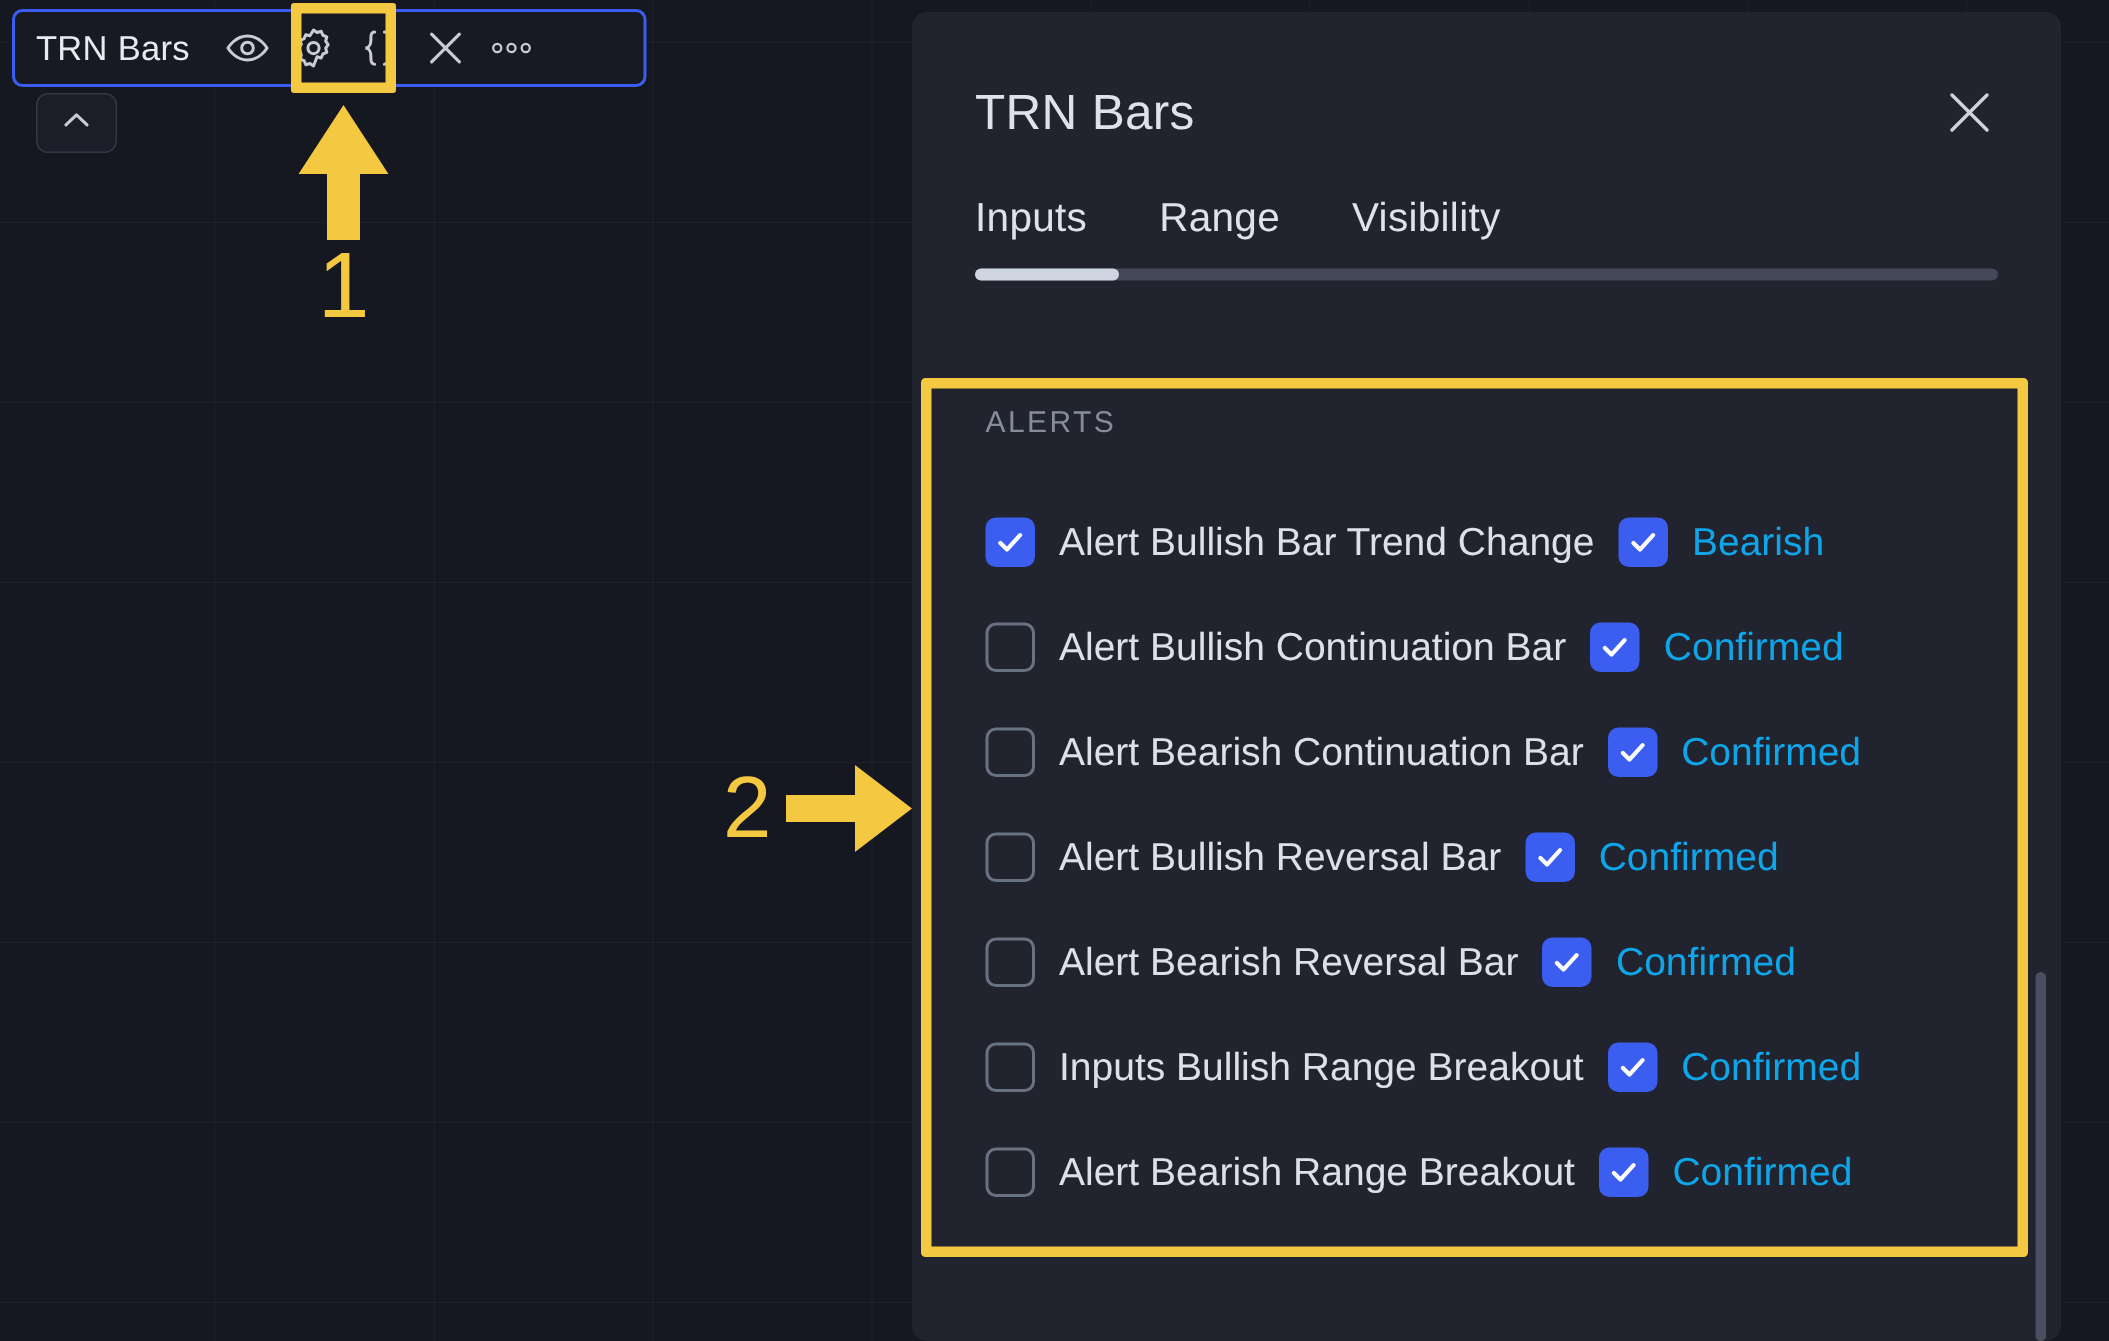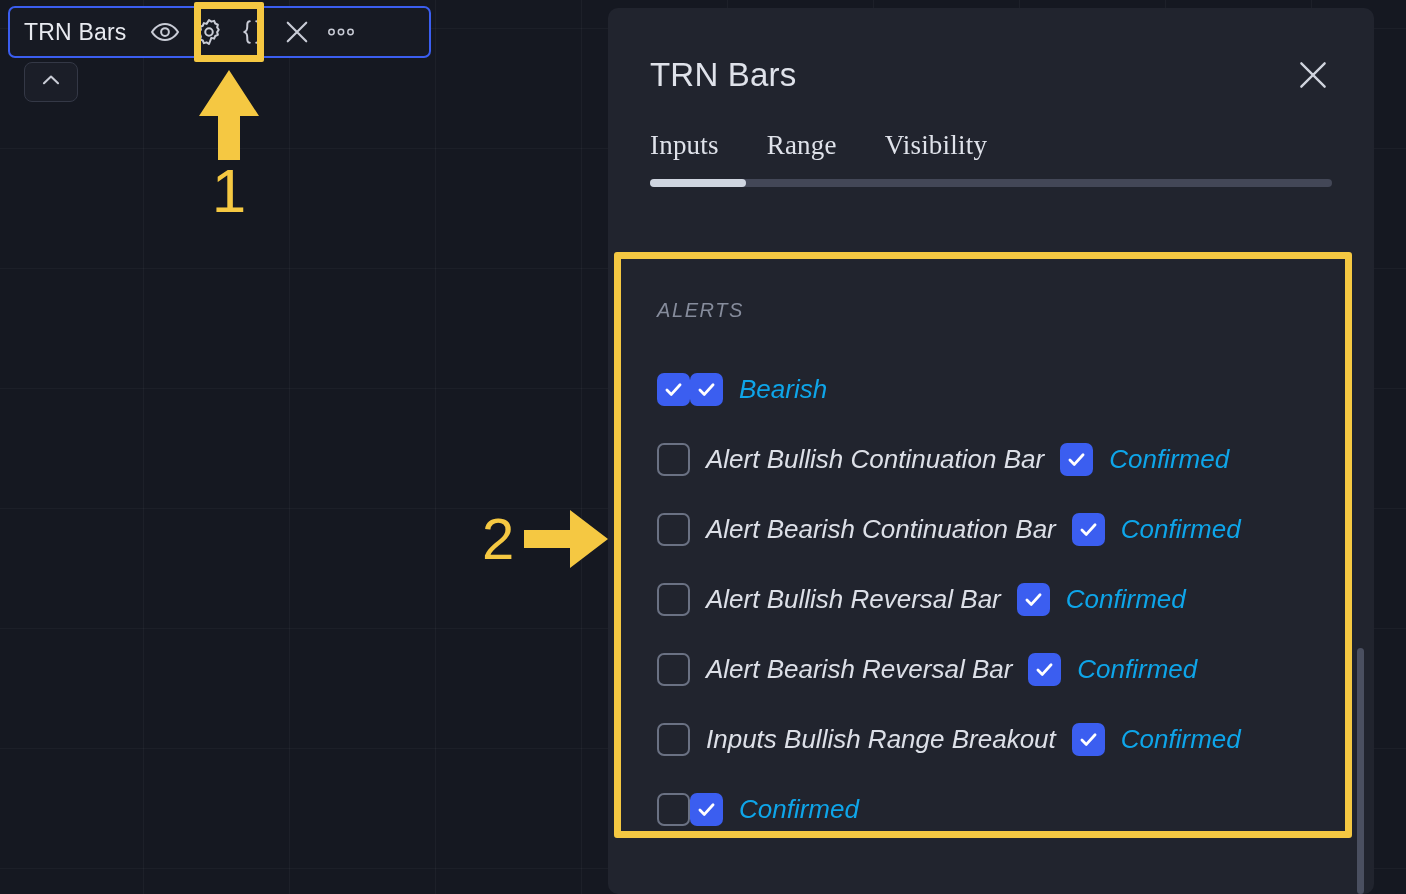--- a/index.html
+++ b/index.html
@@ -134,21 +134,20 @@
     align-items: flex-end;
     gap: 48px;
     padding: 36px 0 0 42px;
   }
   .tab {
     color: #dfe2ea;
     font-size: 27px;
     letter-spacing: 0.2px;
     padding-bottom: 10px;
     white-space: nowrap;
-    font-family: Liberation Serif, serif;
   }
   .tab-track {
     margin: 8px 42px 0 42px;
     height: 8px;
     border-radius: 4px;
     background: #434757;
     position: relative;
   }
   .tab-indicator {
     position: absolute;
@@ -162,22 +161,21 @@
   .alerts-highlight {
     position: absolute;
     left: 6px; top: 244px;
     width: 738px; height: 586px;
     border: 7px solid #f5c842;
     border-radius: 3px;
   }
   .alerts-inner {
     position: absolute;
     left: 0; top: 0; right: 0; bottom: 0;
-    padding: 40px 0 0 36px;
-    font-style: italic;
+    padding: 12px 0 0 36px;
   }
   .section-label {
     color: #868c9c;
     font-size: 20px;
     letter-spacing: 1.6px;
   }
   .alert-rows { margin-top: 32px; }
   .alert-row {
     display: flex;
     align-items: center;
@@ -311,20 +309,21 @@
     <div class="alerts-highlight">
       <div class="alerts-inner">
         <div class="section-label">ALERTS</div>
         <div class="alert-rows" id="alert-rows">
             <div class="alert-row">
               <div class="cb on">
                 <svg width="21" height="21" viewBox="0 0 24 24" fill="none" stroke="#ffffff" stroke-width="3.2" stroke-linecap="round" stroke-linejoin="round">
                   <path d="M4.5 12.6l5 5 10-11"></path>
                 </svg>
               </div>
+              <span class="row-label">Alert Bullish Bar Trend Change</span>
               <div class="cb on">
                 <svg width="21" height="21" viewBox="0 0 24 24" fill="none" stroke="#ffffff" stroke-width="3.2" stroke-linecap="round" stroke-linejoin="round">
                   <path d="M4.5 12.6l5 5 10-11"></path>
                 </svg>
               </div>
               <span class="row-sublabel">Bearish</span>
             </div>
             <div class="alert-row">
               <div class="cb off"></div>
               <span class="row-label">Alert Bullish Continuation Bar</span>
@@ -370,20 +369,21 @@
               <span class="row-label">Inputs Bullish Range Breakout</span>
               <div class="cb on">
                 <svg width="21" height="21" viewBox="0 0 24 24" fill="none" stroke="#ffffff" stroke-width="3.2" stroke-linecap="round" stroke-linejoin="round">
                   <path d="M4.5 12.6l5 5 10-11"></path>
                 </svg>
               </div>
               <span class="row-sublabel">Confirmed</span>
             </div>
             <div class="alert-row">
               <div class="cb off"></div>
+              <span class="row-label">Alert Bearish Range Breakout</span>
               <div class="cb on">
                 <svg width="21" height="21" viewBox="0 0 24 24" fill="none" stroke="#ffffff" stroke-width="3.2" stroke-linecap="round" stroke-linejoin="round">
                   <path d="M4.5 12.6l5 5 10-11"></path>
                 </svg>
               </div>
               <span class="row-sublabel">Confirmed</span>
             </div>
           </div>
       </div>
     </div>

